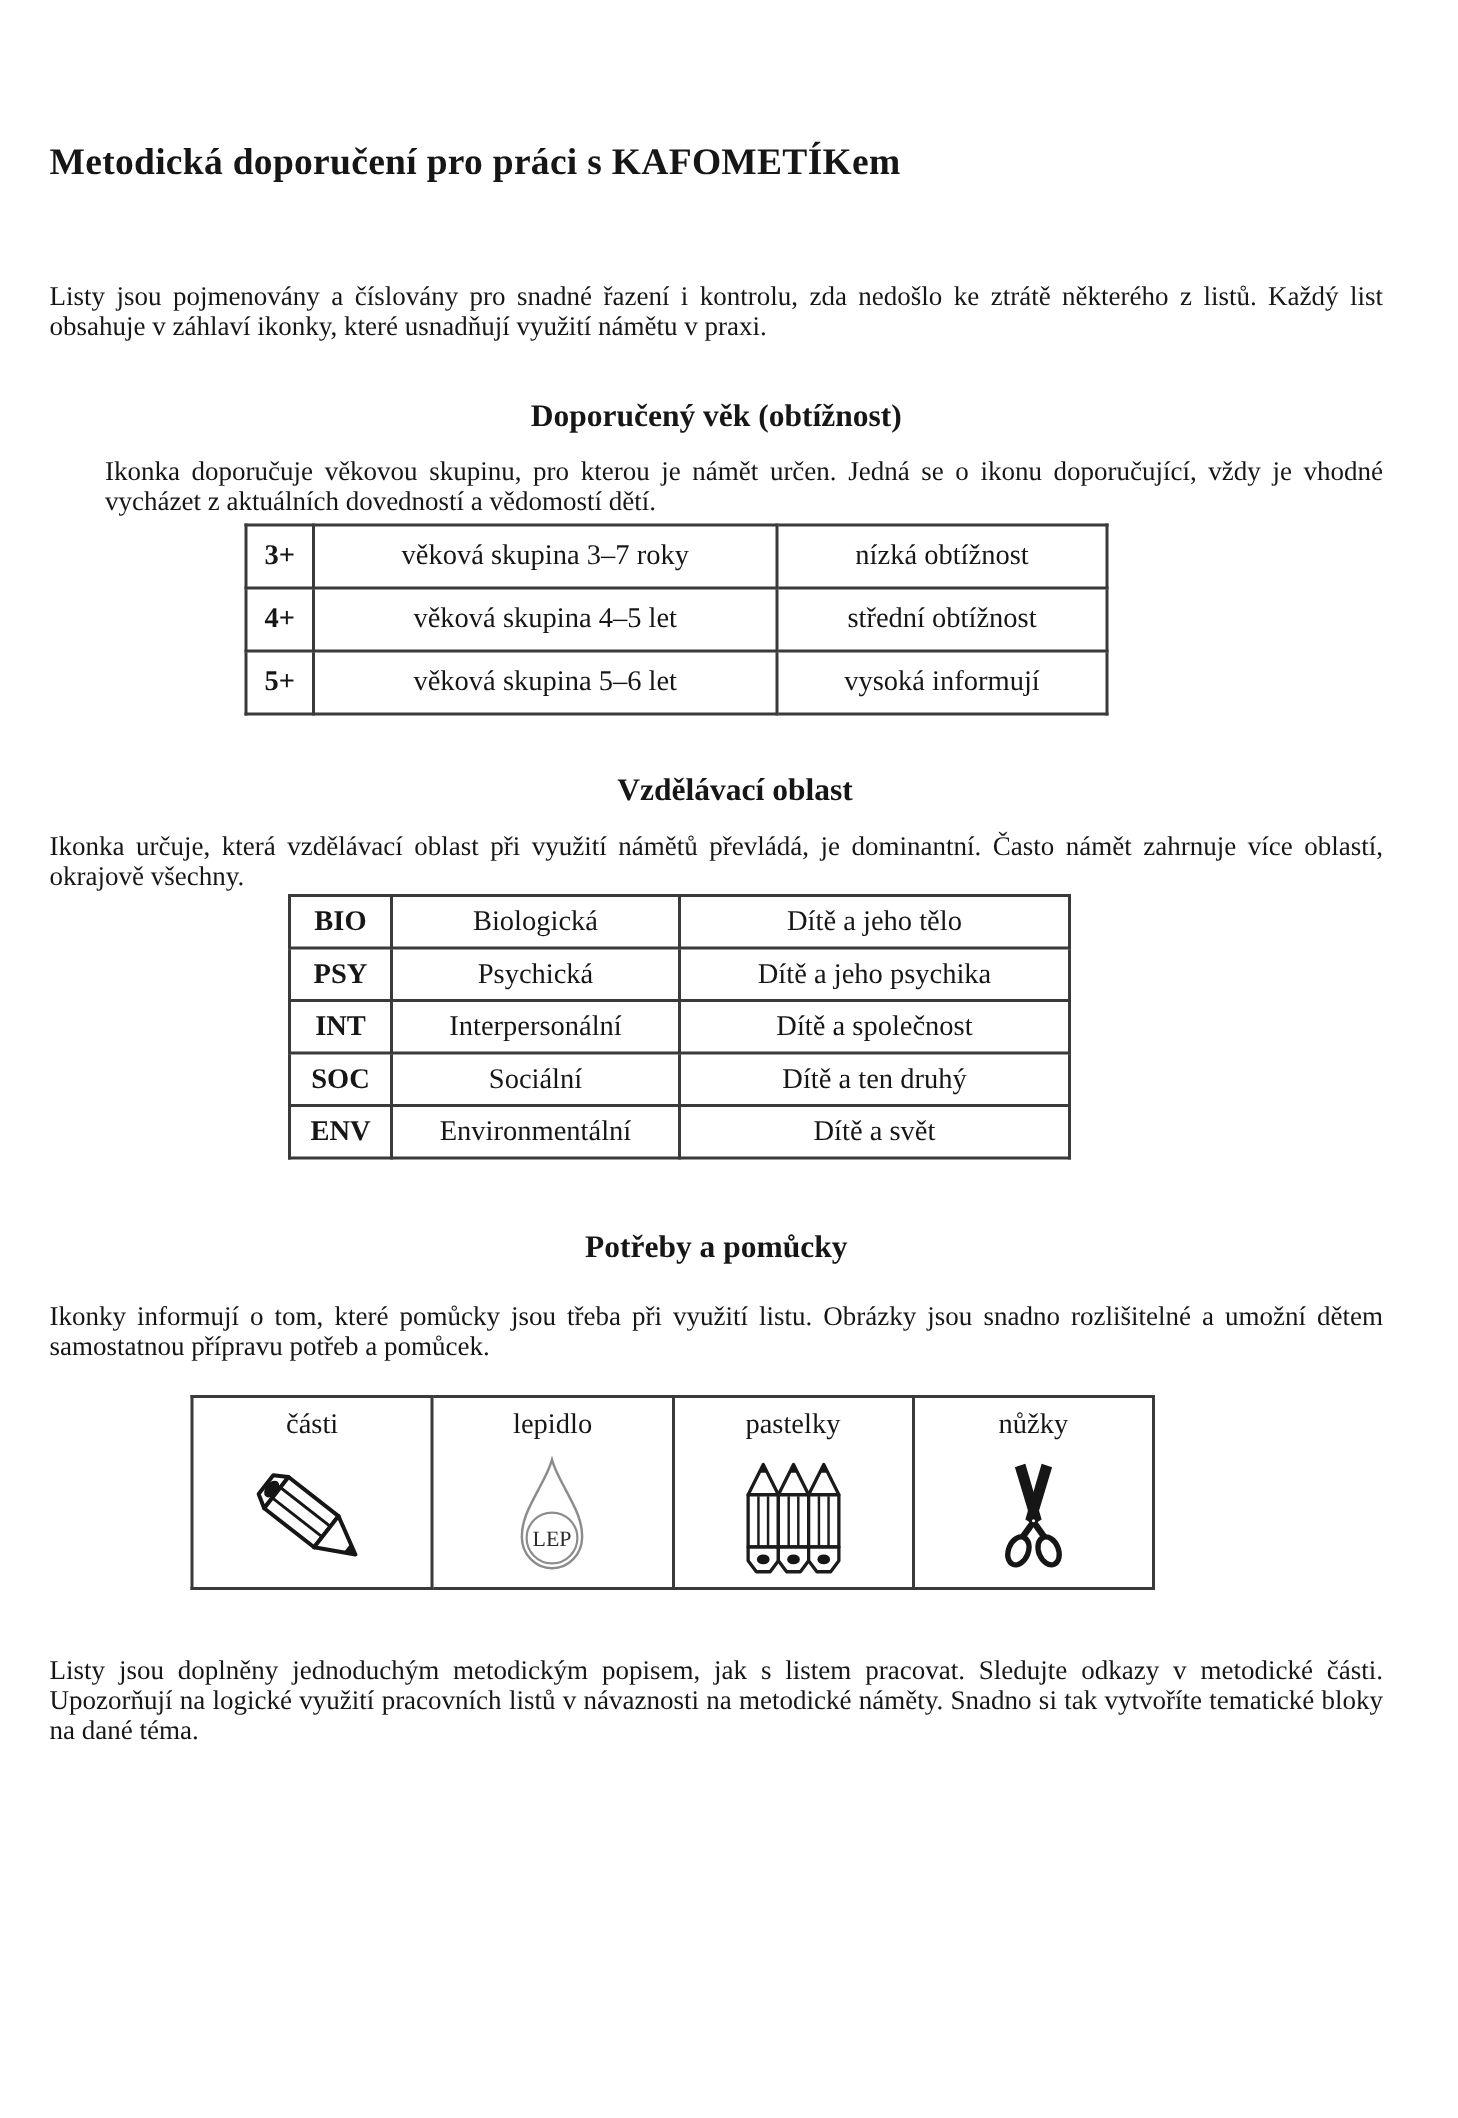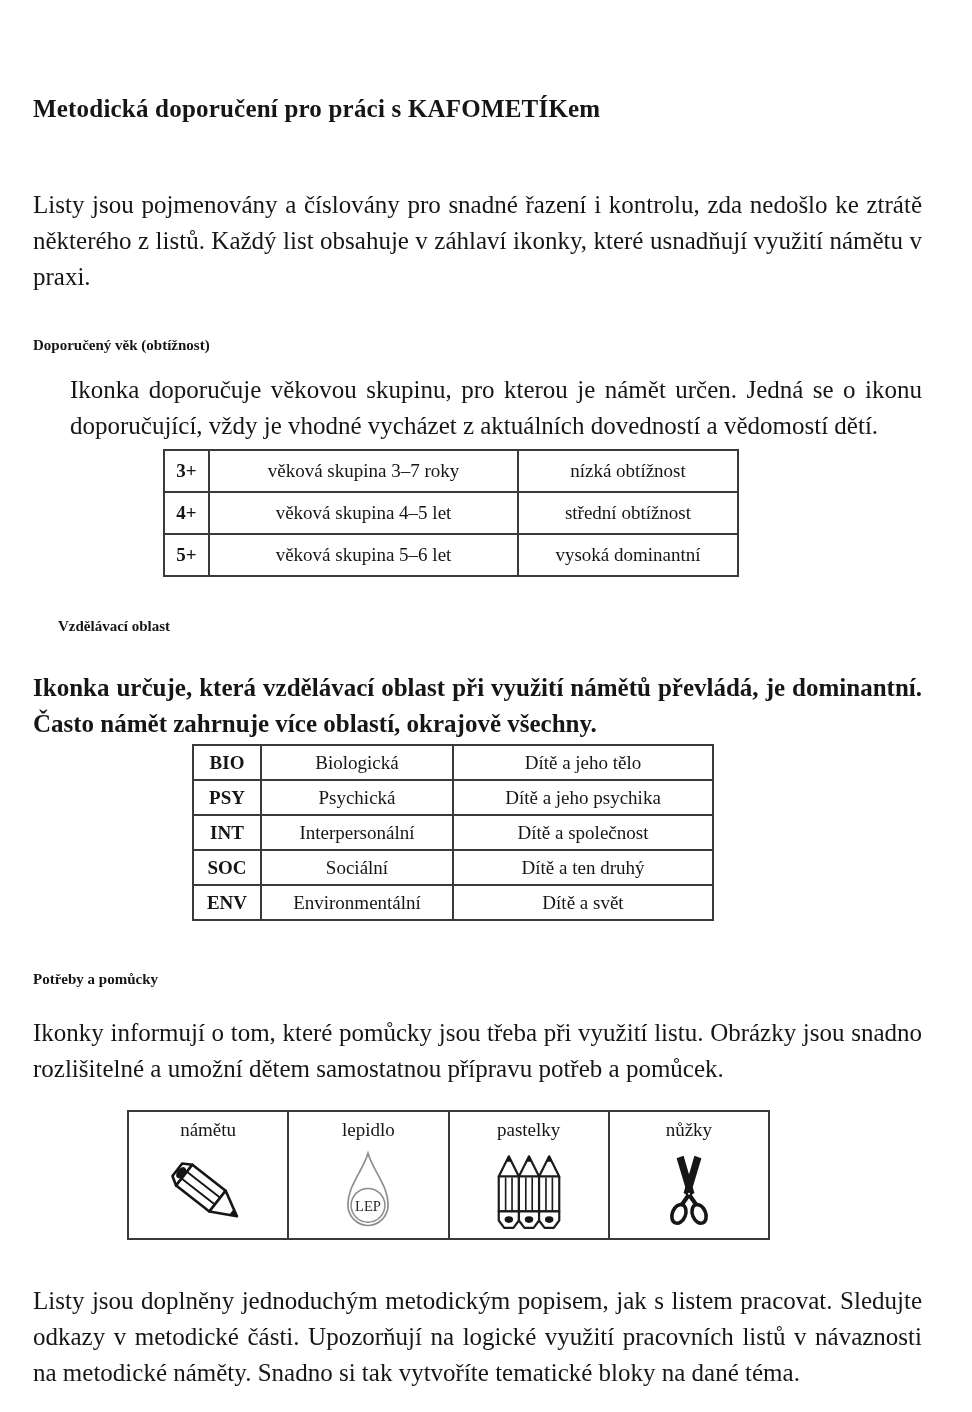--- a/index.html
+++ b/index.html
@@ -20,35 +20,36 @@
   }
   h1.doc-title {
     margin: 0;
     font-size: 25px;
     line-height: 31px;
     font-weight: 700;
     letter-spacing: 0.2px;
   }
   .para {
     margin: 0;
-    font-size: 25px;
-    line-height: 36px;
+    font-size: 18px;
+    line-height: 20px;
     text-align: justify;
   }
   .para.intro   { margin-top: 63px; }
   h2.sec-head {
     margin: 0;
-    font-size: 15px;
+    font-size: 21px;
     line-height: 25px;
     font-weight: 700;
+    text-align: center;
   }
   #head-age     { margin-top: 38px; }
   #para-age     { margin-top: 14px; margin-left: 37px; }
   #head-area    { margin-top: 37px; margin-left: 25px; }
-  #para-area    { margin-top: 31px; font-weight: bold; }
+  #para-area    { margin-top: 15px; }
   #head-tools   { margin-top: 46px; }
   #para-tools   { margin-top: 23px; }
   .para.closing { margin-top: 43px; }
 
   table.tbl {
     border-collapse: collapse;
     table-layout: fixed;
     font-size: 19px;
   }
   table.tbl td {
@@ -118,21 +119,21 @@
         <td>nízká obtížnost</td>
       </tr>
       <tr>
         <td class="cell-key">4+</td>
         <td>věková skupina 4–5 let</td>
         <td>střední obtížnost</td>
       </tr>
       <tr>
         <td class="cell-key">5+</td>
         <td>věková skupina 5–6 let</td>
-        <td>vysoká dominantní</td>
+        <td>vysoká informují</td>
       </tr>
     </tbody>
   </table>
 
   <h2 class="sec-head" id="head-area">Vzdělávací oblast</h2>
   <p class="para" id="para-area">Ikonka určuje, která vzdělávací oblast při využití námětů převládá, je dominantní. Často námět zahrnuje více oblastí, okrajově všechny.</p>
 
   <table class="tbl tbl-area">
     <colgroup>
         <col>
@@ -175,21 +176,21 @@
     <colgroup>
         <col>
         <col>
         <col>
         <col>
       </colgroup>
     <tbody>
       <tr>
 
         <td>
-          <div class="tool-label">námětu</div>
+          <div class="tool-label">části</div>
           <div class="tool-icon">
             <svg width="100" height="88" viewBox="0 0 104 100" aria-hidden="true">
               <g transform="rotate(38 51 50)" fill="#ffffff" stroke="#161616" stroke-width="3" stroke-linejoin="round">
                 <path d="M18 35 L8 41 L8 59 L18 65 Z"></path>
                 <rect x="18" y="35" width="48" height="30"></rect>
                 <line x1="18" y1="45" x2="66" y2="45" stroke-width="2.2"></line>
                 <line x1="18" y1="55" x2="66" y2="55" stroke-width="2.2"></line>
                 <path d="M66 35 L94 50 L66 65 Z"></path>
                 <path d="M86 45.7 L94 50 L86 54.3 Z" fill="#161616" stroke="none"></path>
                 <ellipse cx="13.5" cy="50" rx="4.6" ry="7.2" fill="#161616" stroke="none"></ellipse>

